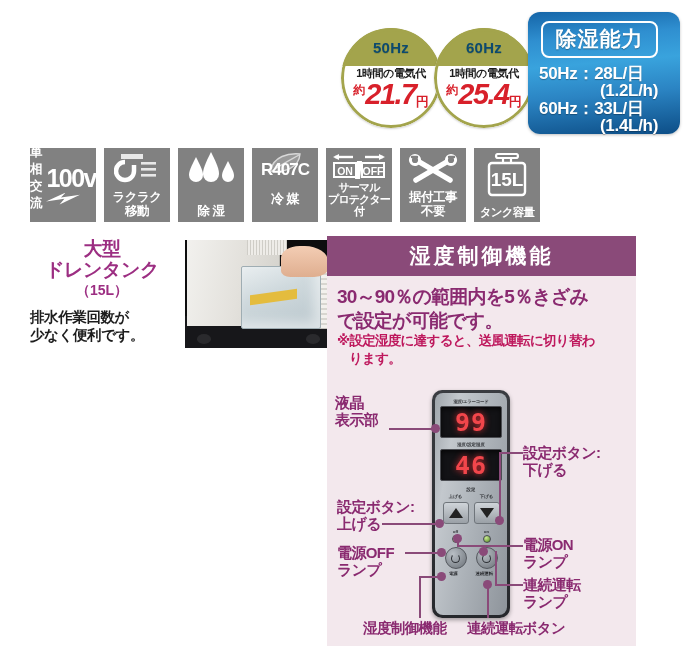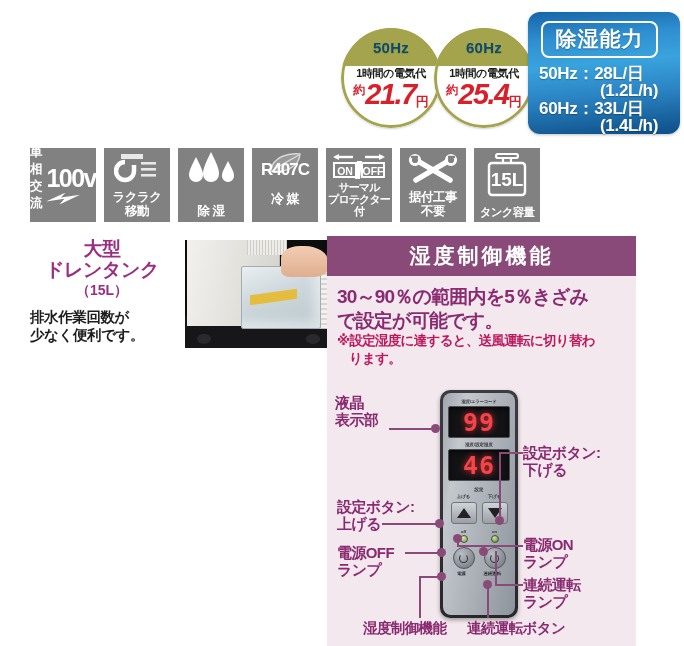--- a/index.html
+++ b/index.html
@@ -177,21 +177,20 @@
   .hum-note .ind { padding-left: 12px; display:block; }
 
   
   .diagram { position: absolute; left: 0; top: 152px; width: 308px; height: 258px; }
 
   .device {
     position: absolute; left: 105px; top: 2px; width: 78px; height: 228px;
     border-radius: 10px; padding: 3px;
     background: linear-gradient(180deg,#3a3c41 0%, #26282c 100%);
     box-shadow: 0 2px 4px rgba(0,0,0,.35);
-    margin-left: 8px;
   }
   .device-inner {
     width: 100%; height: 100%; border-radius: 8px;
     background: linear-gradient(100deg,#9ea4aa 0%, #c3c8cd 22%, #aeb4ba 52%, #8e949b 100%);
     position: relative; padding: 6px 5px;
   }
   .micro-lbl {
     text-align: center; color: #2b2d31; font-size: 4.4px; font-weight: bold;
     letter-spacing: -0.2px; margin-bottom: 2px;
   }

